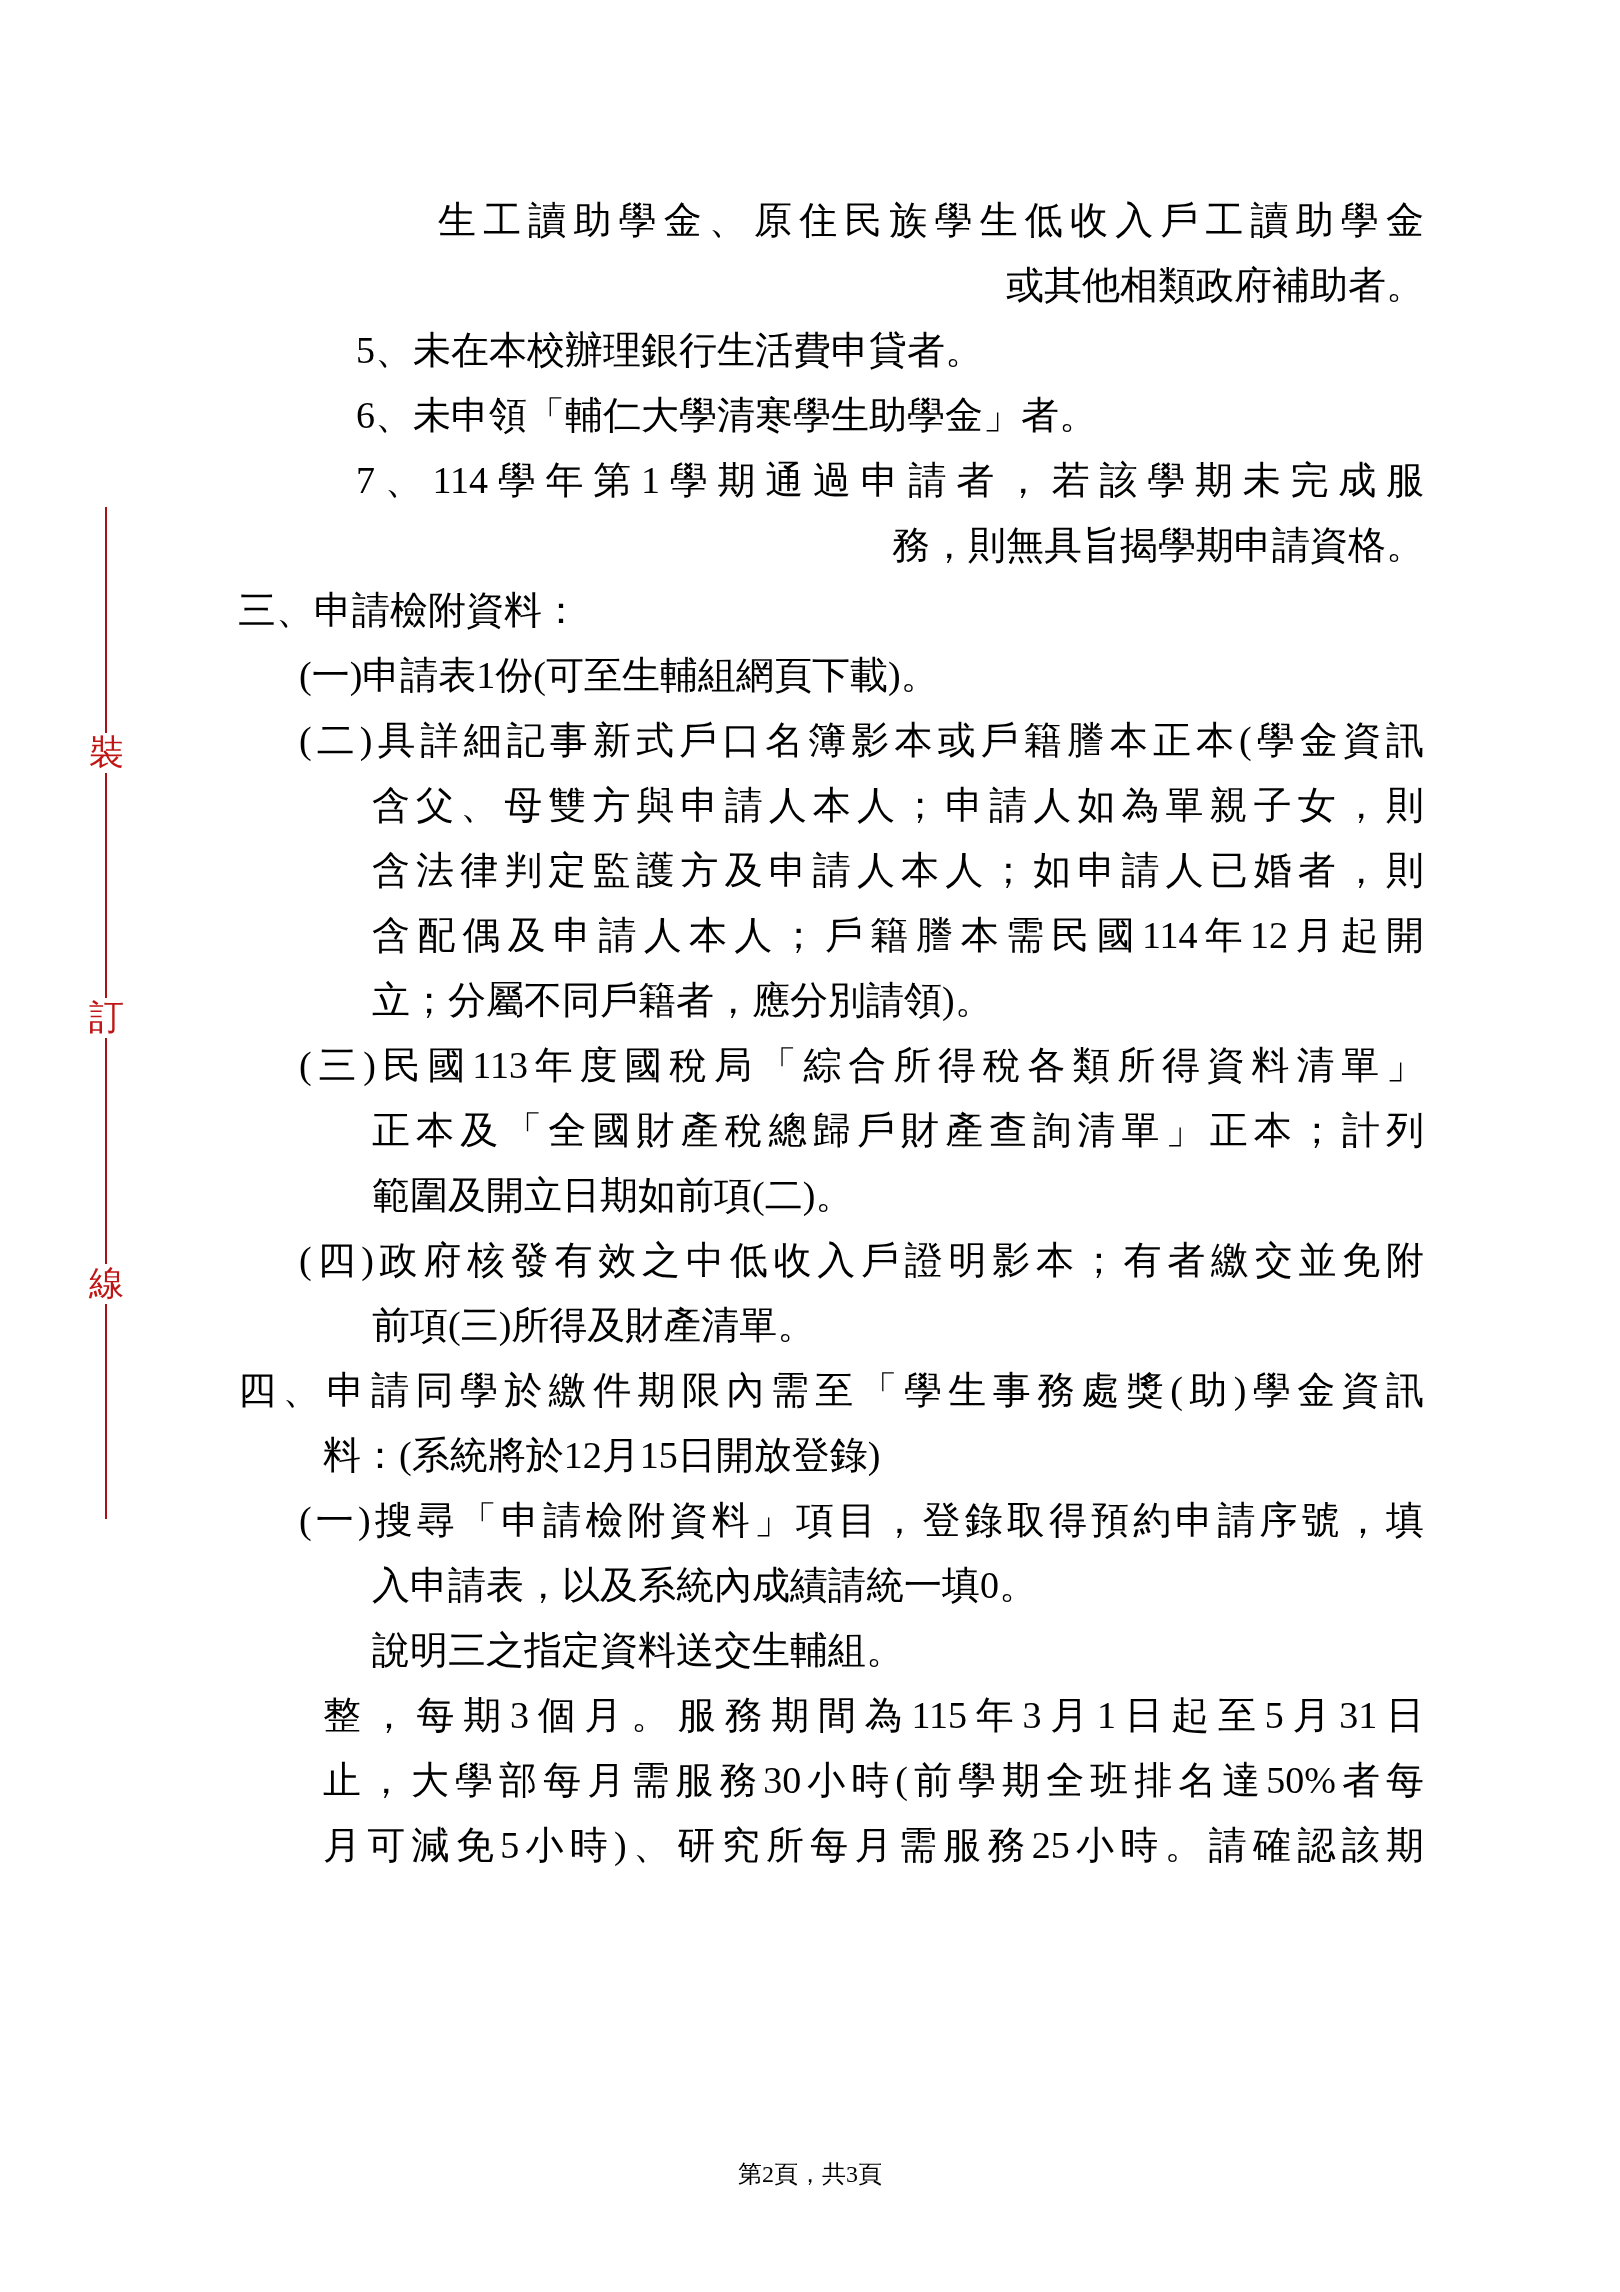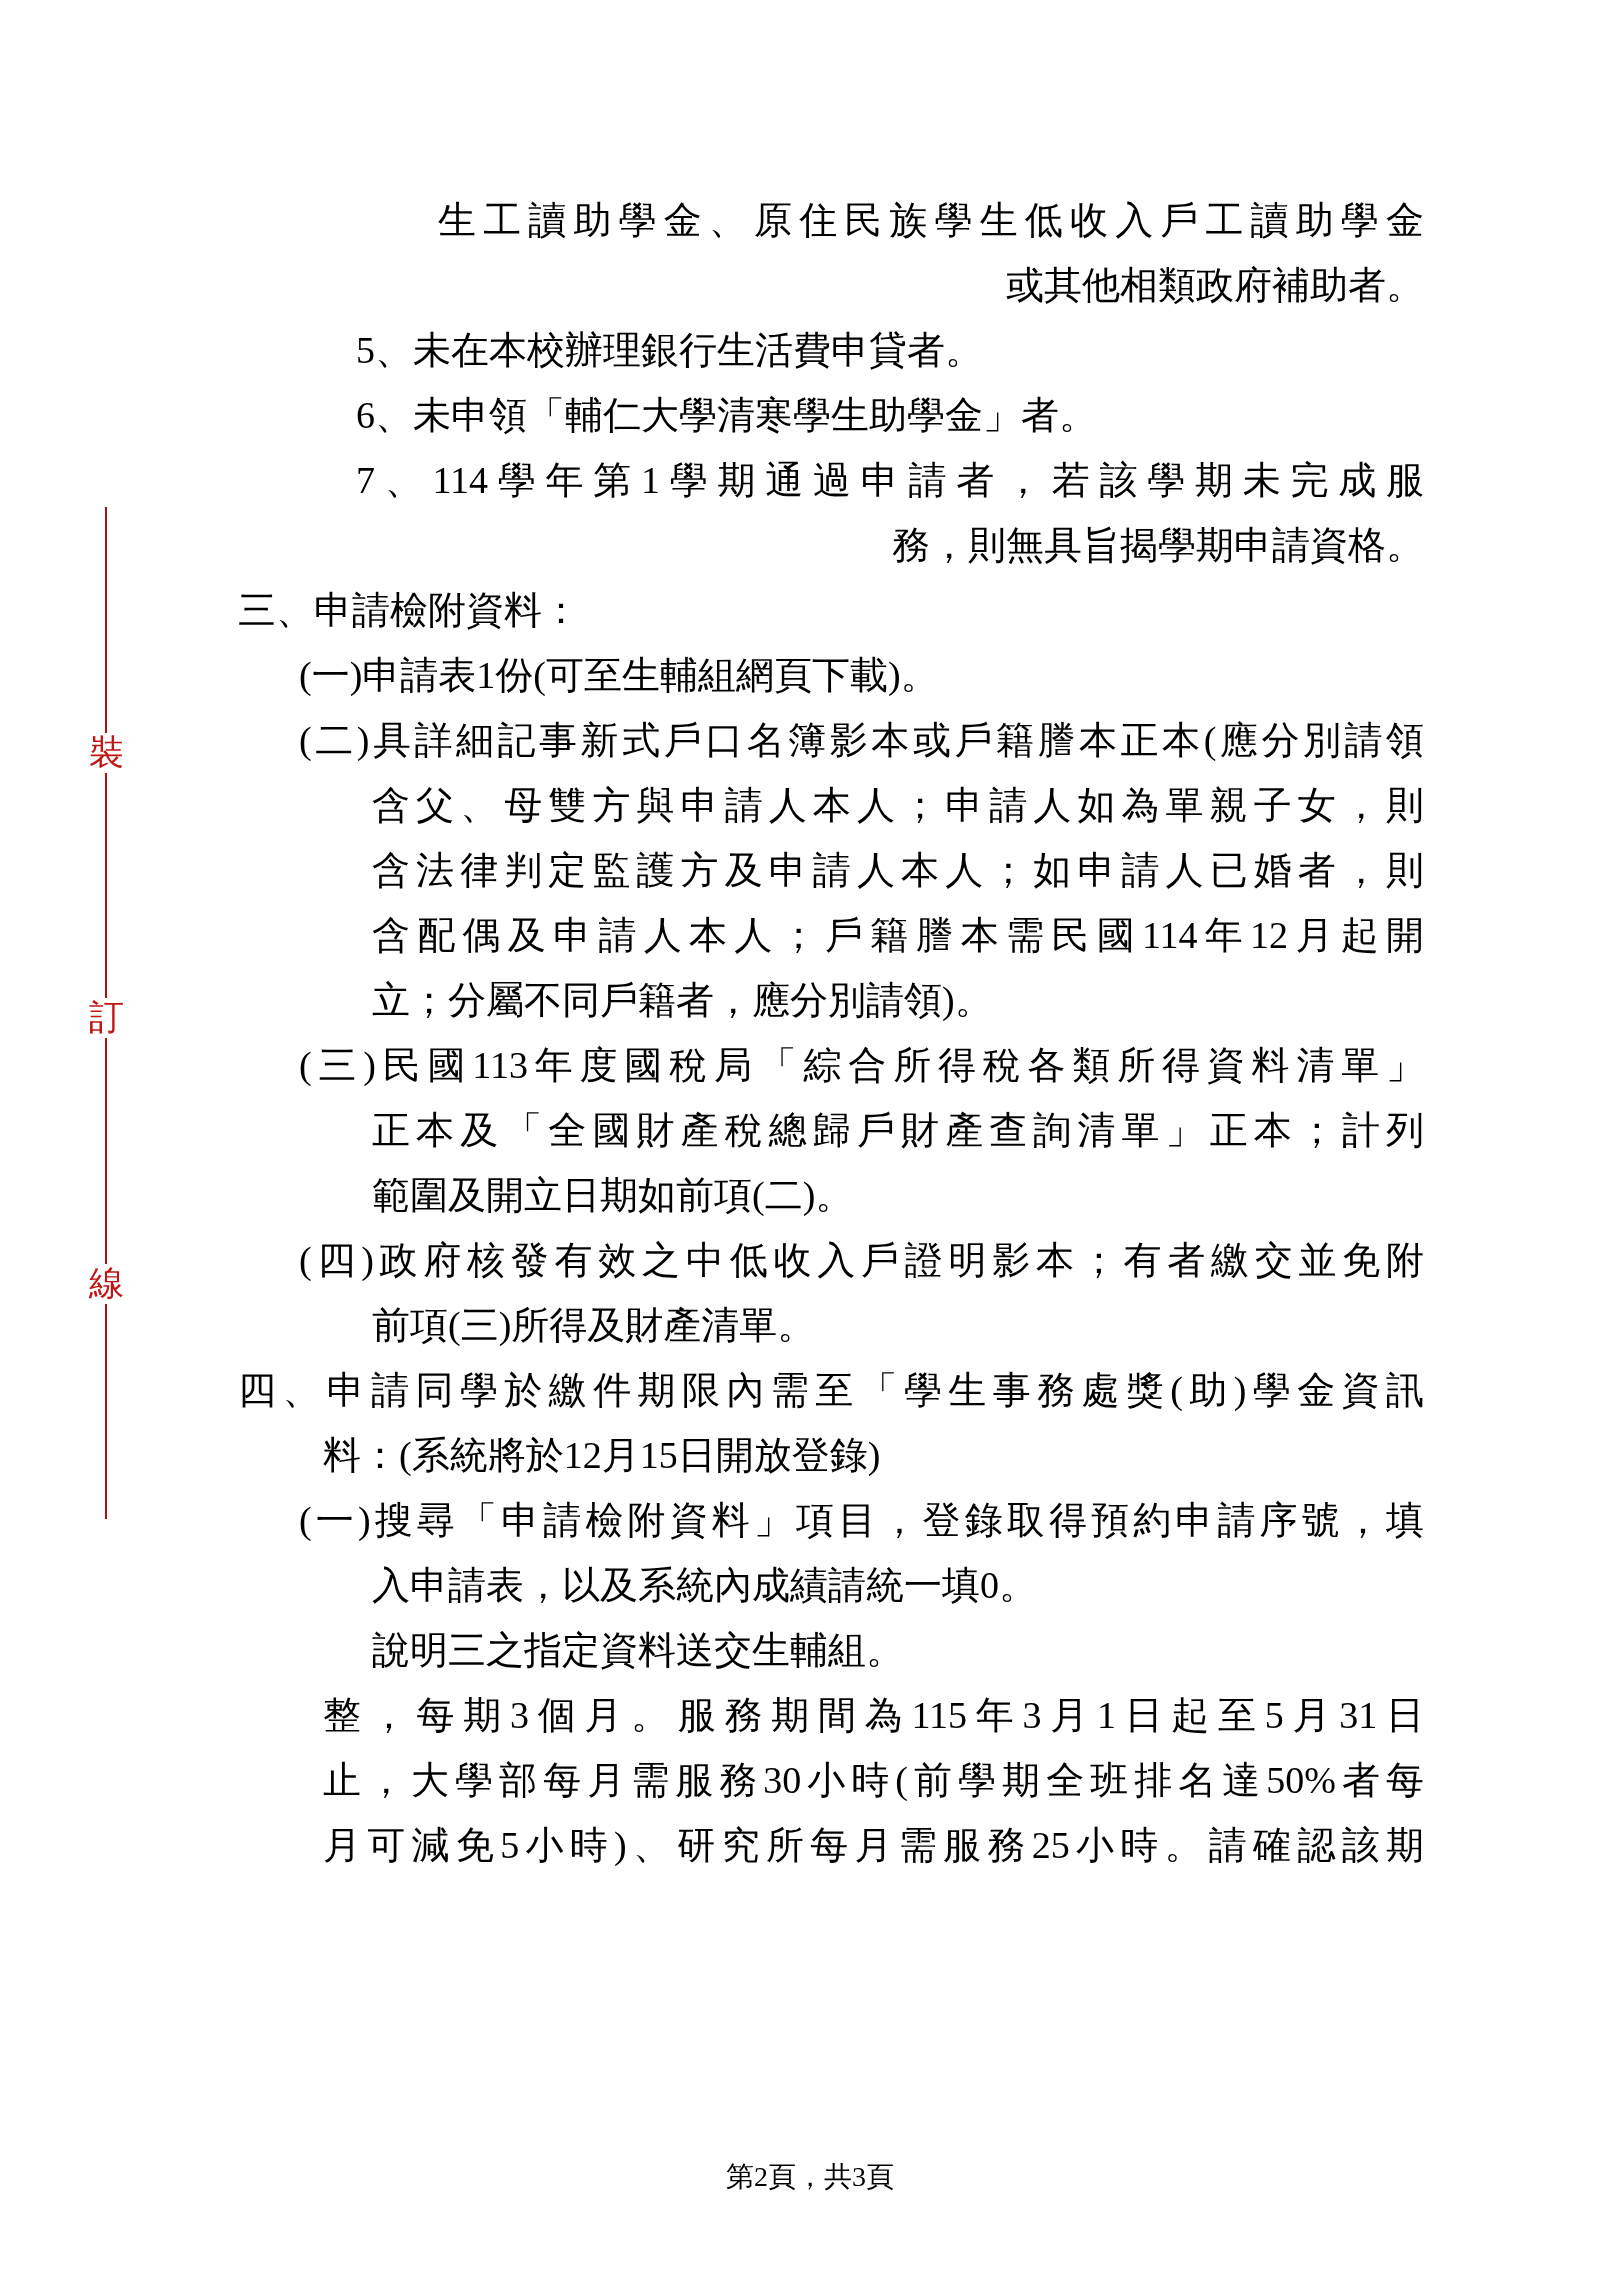--- a/index.html
+++ b/index.html
@@ -66,21 +66,21 @@
   .ind-e { padding-left: 134px; font-family: Liberation Serif, serif; }
   .ind-f { padding-left: 200px; text-align: right; }
 
   
   #page-footer {
     position: absolute;
     top: 2160px;
     left: 0;
     width: 100%;
     text-align: center;
-    font-size: 28px;
+    font-size: 24px;
     line-height: 1.2;
   }
 </style>
 </head>
 <body>
 
 <div id="page">
 
   <div id="binding-line" style="background: rgb(168, 18, 18);"></div>
   <span class="gutter-char" id="gutter-char-0" style="color: rgb(192, 21, 21);">裝</span>
@@ -89,21 +89,21 @@
 
   <div id="body-text">
       <div class="text-line ind-f fill">生工讀助學金、原住民族學生低收入戶工讀助學金</div>
       <div class="text-line ind-f">或其他相類政府補助者。</div>
       <div class="text-line ind-d">5、未在本校辦理銀行生活費申貸者。</div>
       <div class="text-line ind-d">6、未申領「輔仁大學清寒學生助學金」者。</div>
       <div class="text-line ind-d fill">7、114學年第1學期通過申請者，若該學期未完成服</div>
       <div class="text-line ind-f">務，則無具旨揭學期申請資格。</div>
       <div class="text-line ind-a">三、申請檢附資料：</div>
       <div class="text-line ind-b">(一)申請表1份(可至生輔組網頁下載)。</div>
-      <div class="text-line ind-b fill">(二)具詳細記事新式戶口名簿影本或戶籍謄本正本(應分別請領</div>
+      <div class="text-line ind-b fill">(二)具詳細記事新式戶口名簿影本或戶籍謄本正本(學金資訊</div>
       <div class="text-line ind-e fill">含父、母雙方與申請人本人；申請人如為單親子女，則</div>
       <div class="text-line ind-e fill">含法律判定監護方及申請人本人；如申請人已婚者，則</div>
       <div class="text-line ind-e fill">含配偶及申請人本人；戶籍謄本需民國114年12月起開</div>
       <div class="text-line ind-e">立；分屬不同戶籍者，應分別請領)。</div>
       <div class="text-line ind-b fill">(三)民國113年度國稅局「綜合所得稅各類所得資料清單」</div>
       <div class="text-line ind-e fill">正本及「全國財產稅總歸戶財產查詢清單」正本；計列</div>
       <div class="text-line ind-e">範圍及開立日期如前項(二)。</div>
       <div class="text-line ind-b fill">(四)政府核發有效之中低收入戶證明影本；有者繳交並免附</div>
       <div class="text-line ind-e">前項(三)所得及財產清單。</div>
       <div class="text-line ind-a fill">四、申請同學於繳件期限內需至「學生事務處獎(助)學金資訊</div>

